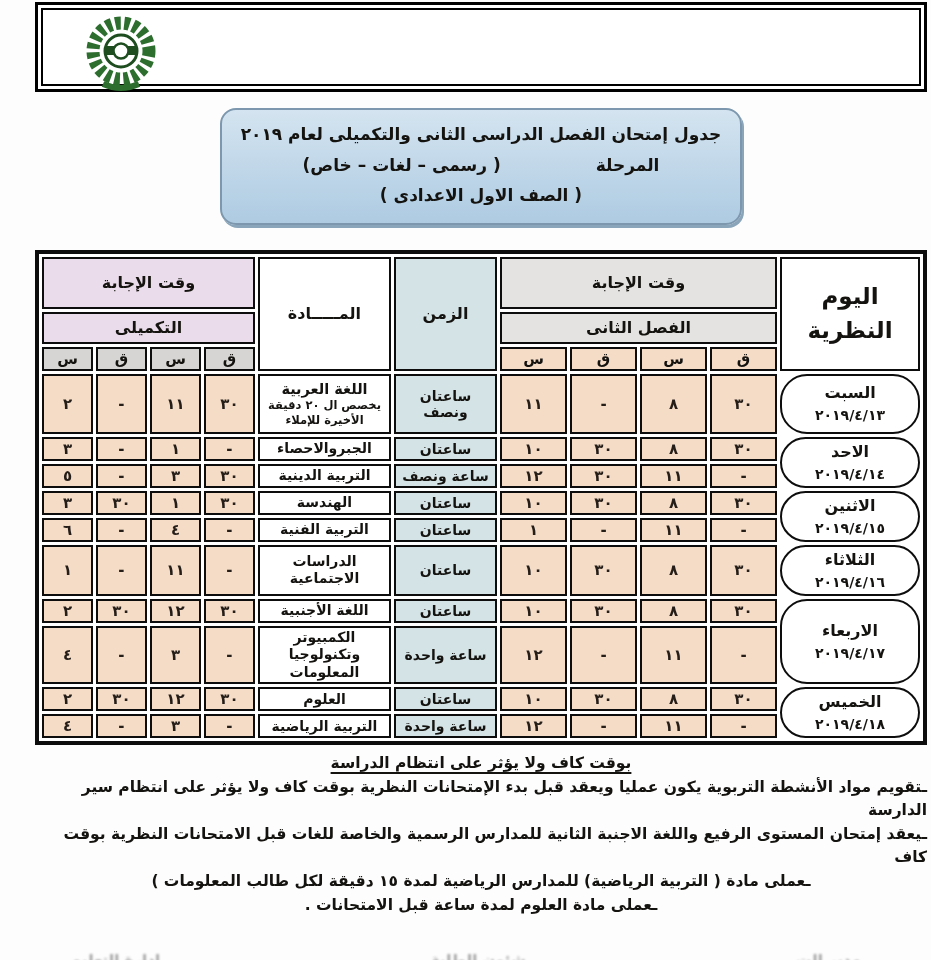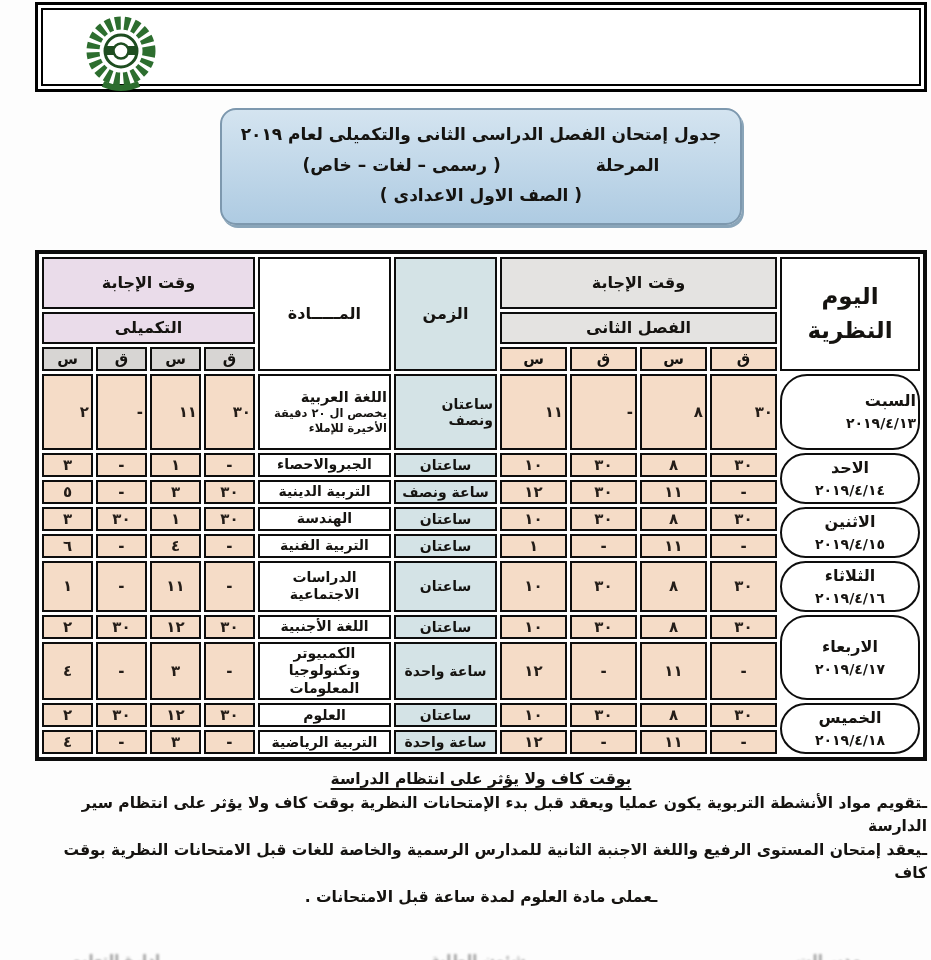--- a/index.html
+++ b/index.html
@@ -58,21 +58,21 @@
   td.num  { font-size:15px; color:#241d18; }
   td.dur  { font-size:14px; }
   td.subj { font-size:14px; line-height:1.25; }
   td.day  { font-size:16px; line-height:1.5;border-radius:27px; }
   .day-name, .day-date { display:block; }
   .day-date { font-size:14px; letter-spacing:1px; }
   .subj-main { display:block; font-size:14.5px; }
   .subj-note { display:block; font-size:11.5px; line-height:1.3; }
   .day-h { font-size:23px; line-height:1.45; display:block; }
 
-  tr.r-tall td { height:76px;text-align:right; }
+  tr.r-tall td { height:60px; }
   tr.r-std  td { height:22px; }
   tr.r-tue  td { height:50px; }
   tr.r-wedb td { height:36px;margin-top:44px; }
 
   
   .notes { margin-top:7px; font-weight:bold; font-size:15.5px; line-height:1.52; }
   .note-c { text-align:center; }
   .note-u { text-decoration:underline; text-decoration-thickness:1.5px; text-underline-offset:4px; }
   .note-r { text-align:right; }
 
@@ -300,20 +300,21 @@
           <td class="num bg-peach">-</td>
           <td class="num bg-peach">٤</td>
         </tr>
       </tbody>
     </table>
 
     <div class="notes">
       <div class="note-c note-u">بوقت كاف ولا يؤثر على  انتظام الدراسة</div>
       <div class="note-r">ـتقويم مواد الأنشطة التربوية يكون عمليا  ويعقد  قبل بدء الإمتحانات النظرية بوقت كاف ولا يؤثر على انتظام سير الدارسة</div>
       <div class="note-r">ـيعقد إمتحان المستوى الرفيع  واللغة الاجنبة الثانية للمدارس الرسمية والخاصة للغات قبل الامتحانات النظرية  بوقت كاف</div>
+      <div class="note-c">ـعملى مادة ( التربية الرياضية) للمدارس الرياضية لمدة ١٥ دقيقة لكل طالب المعلومات )</div>
       <div class="note-c">ـعملى مادة العلوم لمدة ساعة قبل الامتحانات .</div>
     </div>
   </div>
 
   <div class="cutoff">
     <span>مدير الت</span>
     <span>شئون الطلبة</span>
     <span>ادارة التعليم</span>
   </div>
 </div>

